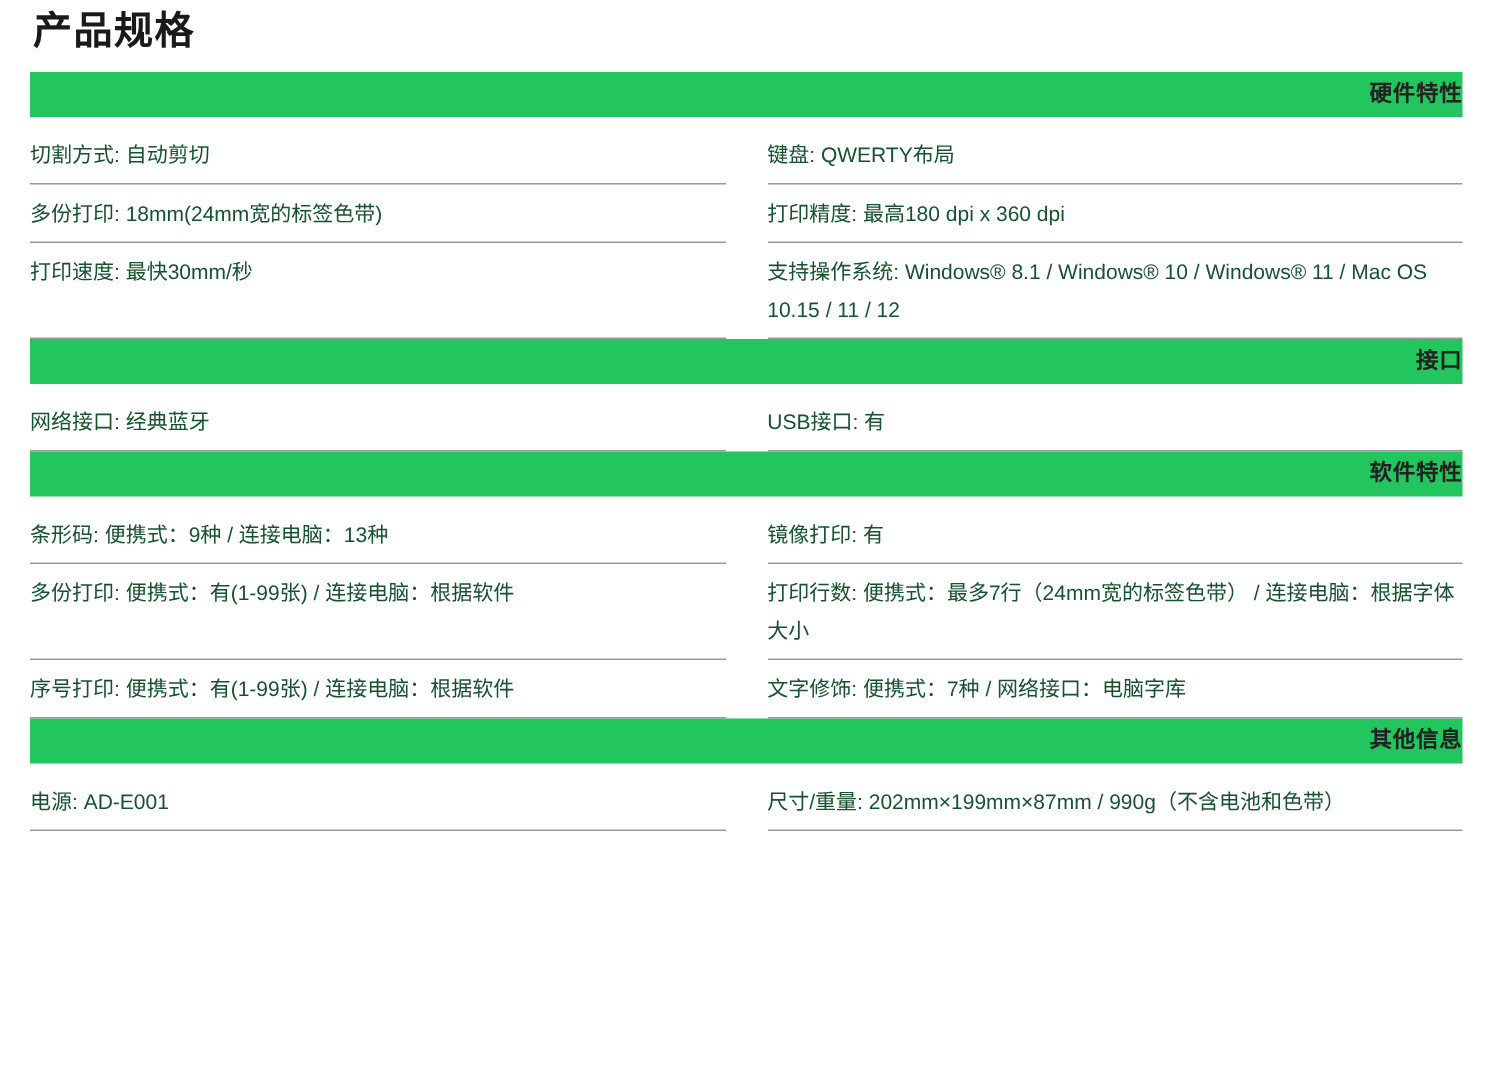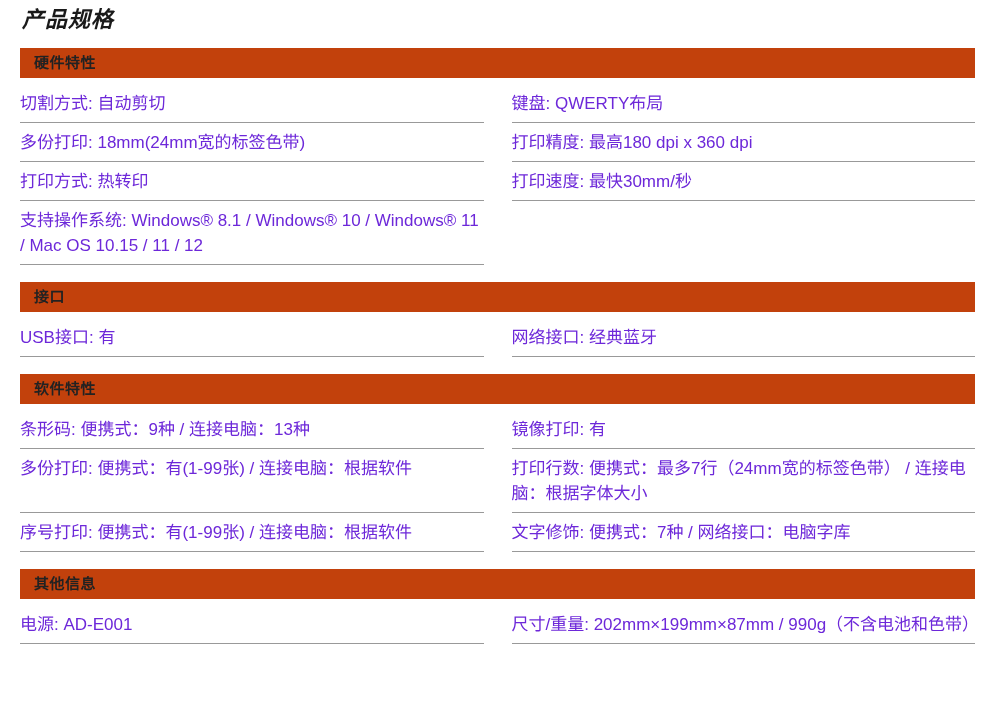--- a/index.html
+++ b/index.html
@@ -11,82 +11,80 @@
   body {
     width: 1005px;
     height: 714px;
     overflow: hidden;
   }
   .page {
     padding: 6px 30px 0 20px; 
   }
   h1.page-title {
     margin: 0 0 14px 2px;
-    font-size: 22px;
+    font-size: 26px;
     line-height: 28px;
     font-weight: 700;
     color: #1a1a1a;
     letter-spacing: 1px;
-    font-style: italic;
   }
   .section + .section {
-    margin-top: 17px;
   }
   .sec-header {
-    background: #c2410c;
+    background: #22c55e;
     height: 30px;
     line-height: 30px;
     padding: 0 0 0 14px;
     font-size: 15px;
     font-weight: 700;
     color: #222222;
     letter-spacing: 0.5px;
+    text-align: right;
   }
   .rows {
     margin-top: 6px;
     display: grid;
     grid-template-columns: 1fr 1fr;
     column-gap: 28px;
   }
   .cell {
     border-bottom: 1px solid #999999;
     padding: 7px 0 6px;
-    font-size: 17px;
+    font-size: 14px;
     line-height: 25px;
-    color: #6d28d9;
+    color: #14532d;
   }
   .cell.empty {
     border-bottom: none;
   }
 </style>
 </head>
 <body>
 
 <div class="page">
 
   <h1 class="page-title">产品规格</h1>
 
   <section class="section">
     <div class="sec-header">硬件特性</div>
     <div class="rows">
       <div class="cell">切割方式: 自动剪切</div>
       <div class="cell">键盘: QWERTY布局</div>
       <div class="cell">多份打印: 18mm(24mm宽的标签色带)</div>
       <div class="cell">打印精度: 最高180 dpi x 360 dpi</div>
-      <div class="cell">打印方式: 热转印</div>
       <div class="cell">打印速度: 最快30mm/秒</div>
       <div class="cell">支持操作系统: Windows® 8.1 / Windows® 10 / Windows® 11 / Mac OS 10.15 / 11 / 12</div>
     </div>
   </section>
 
   <section class="section">
     <div class="sec-header">接口</div>
     <div class="rows">
+      <div class="cell">网络接口: 经典蓝牙</div>
       <div class="cell">USB接口: 有</div>
-      <div class="cell">网络接口: 经典蓝牙</div>
     </div>
   </section>
 
   <section class="section">
     <div class="sec-header">软件特性</div>
     <div class="rows">
       <div class="cell">条形码: 便携式：9种 / 连接电脑：13种</div>
       <div class="cell">镜像打印: 有</div>
       <div class="cell">多份打印: 便携式：有(1-99张) / 连接电脑：根据软件</div>
       <div class="cell">打印行数: 便携式：最多7行（24mm宽的标签色带） / 连接电脑：根据字体大小</div>

